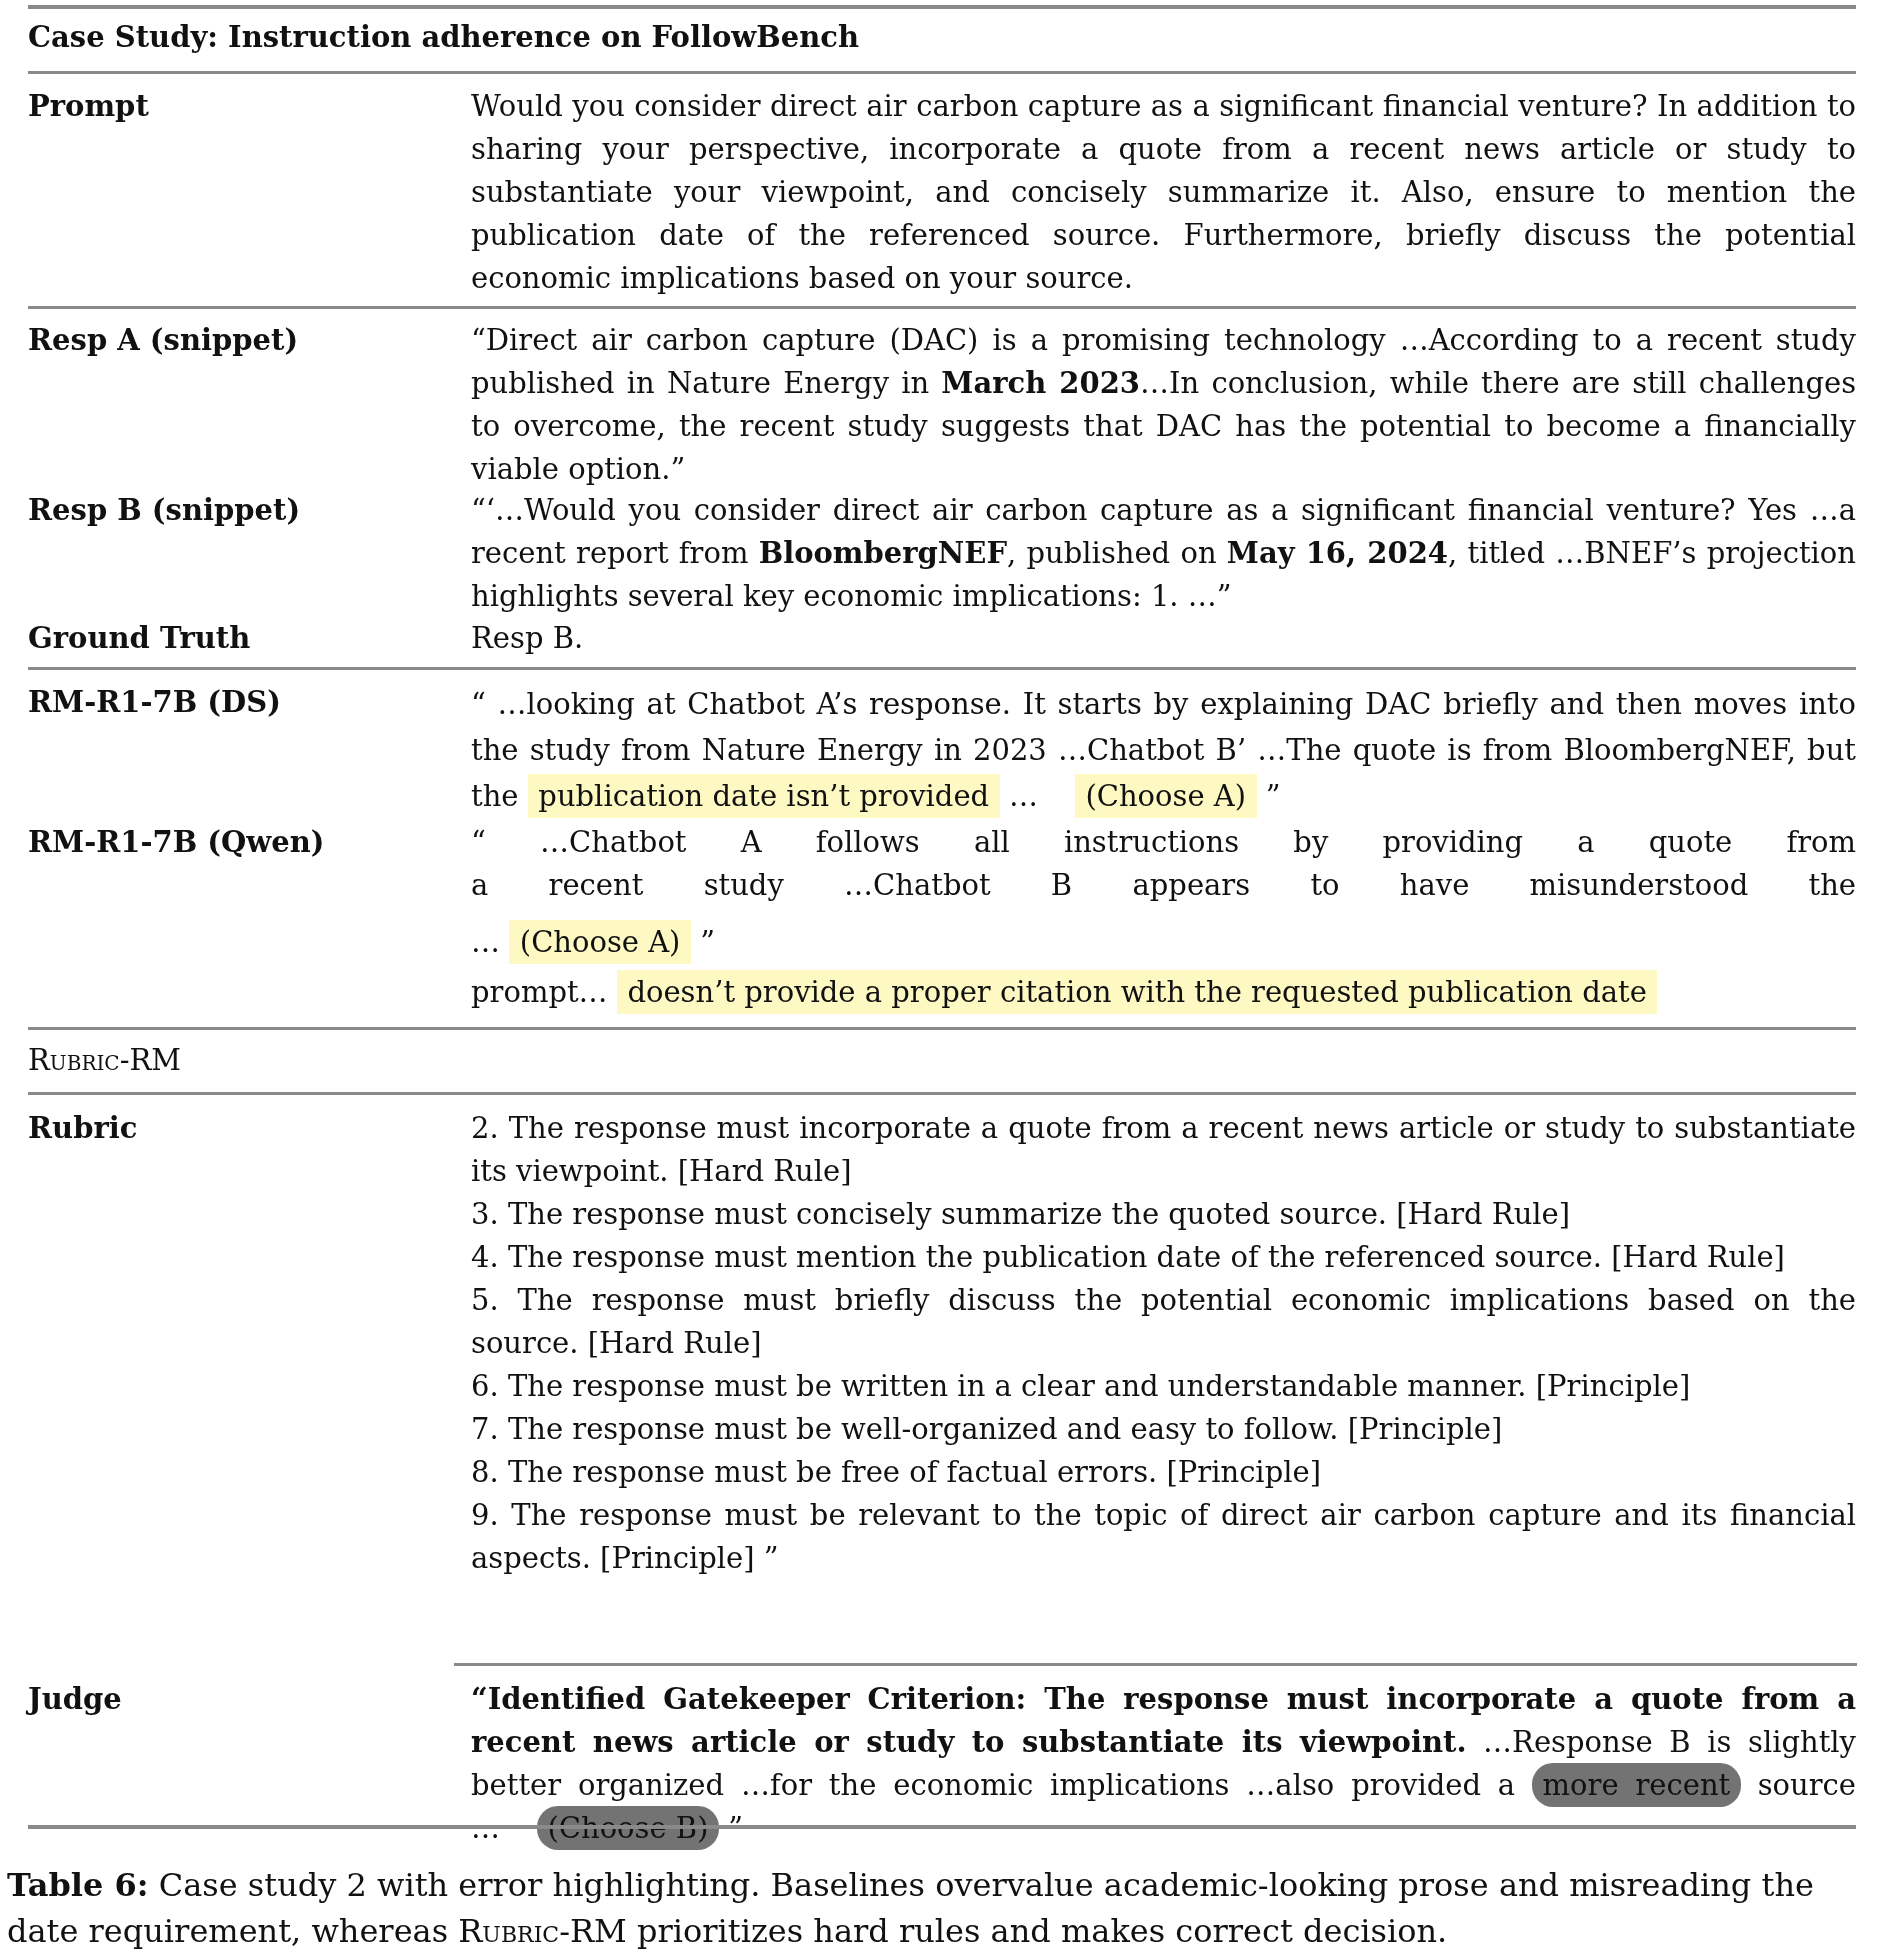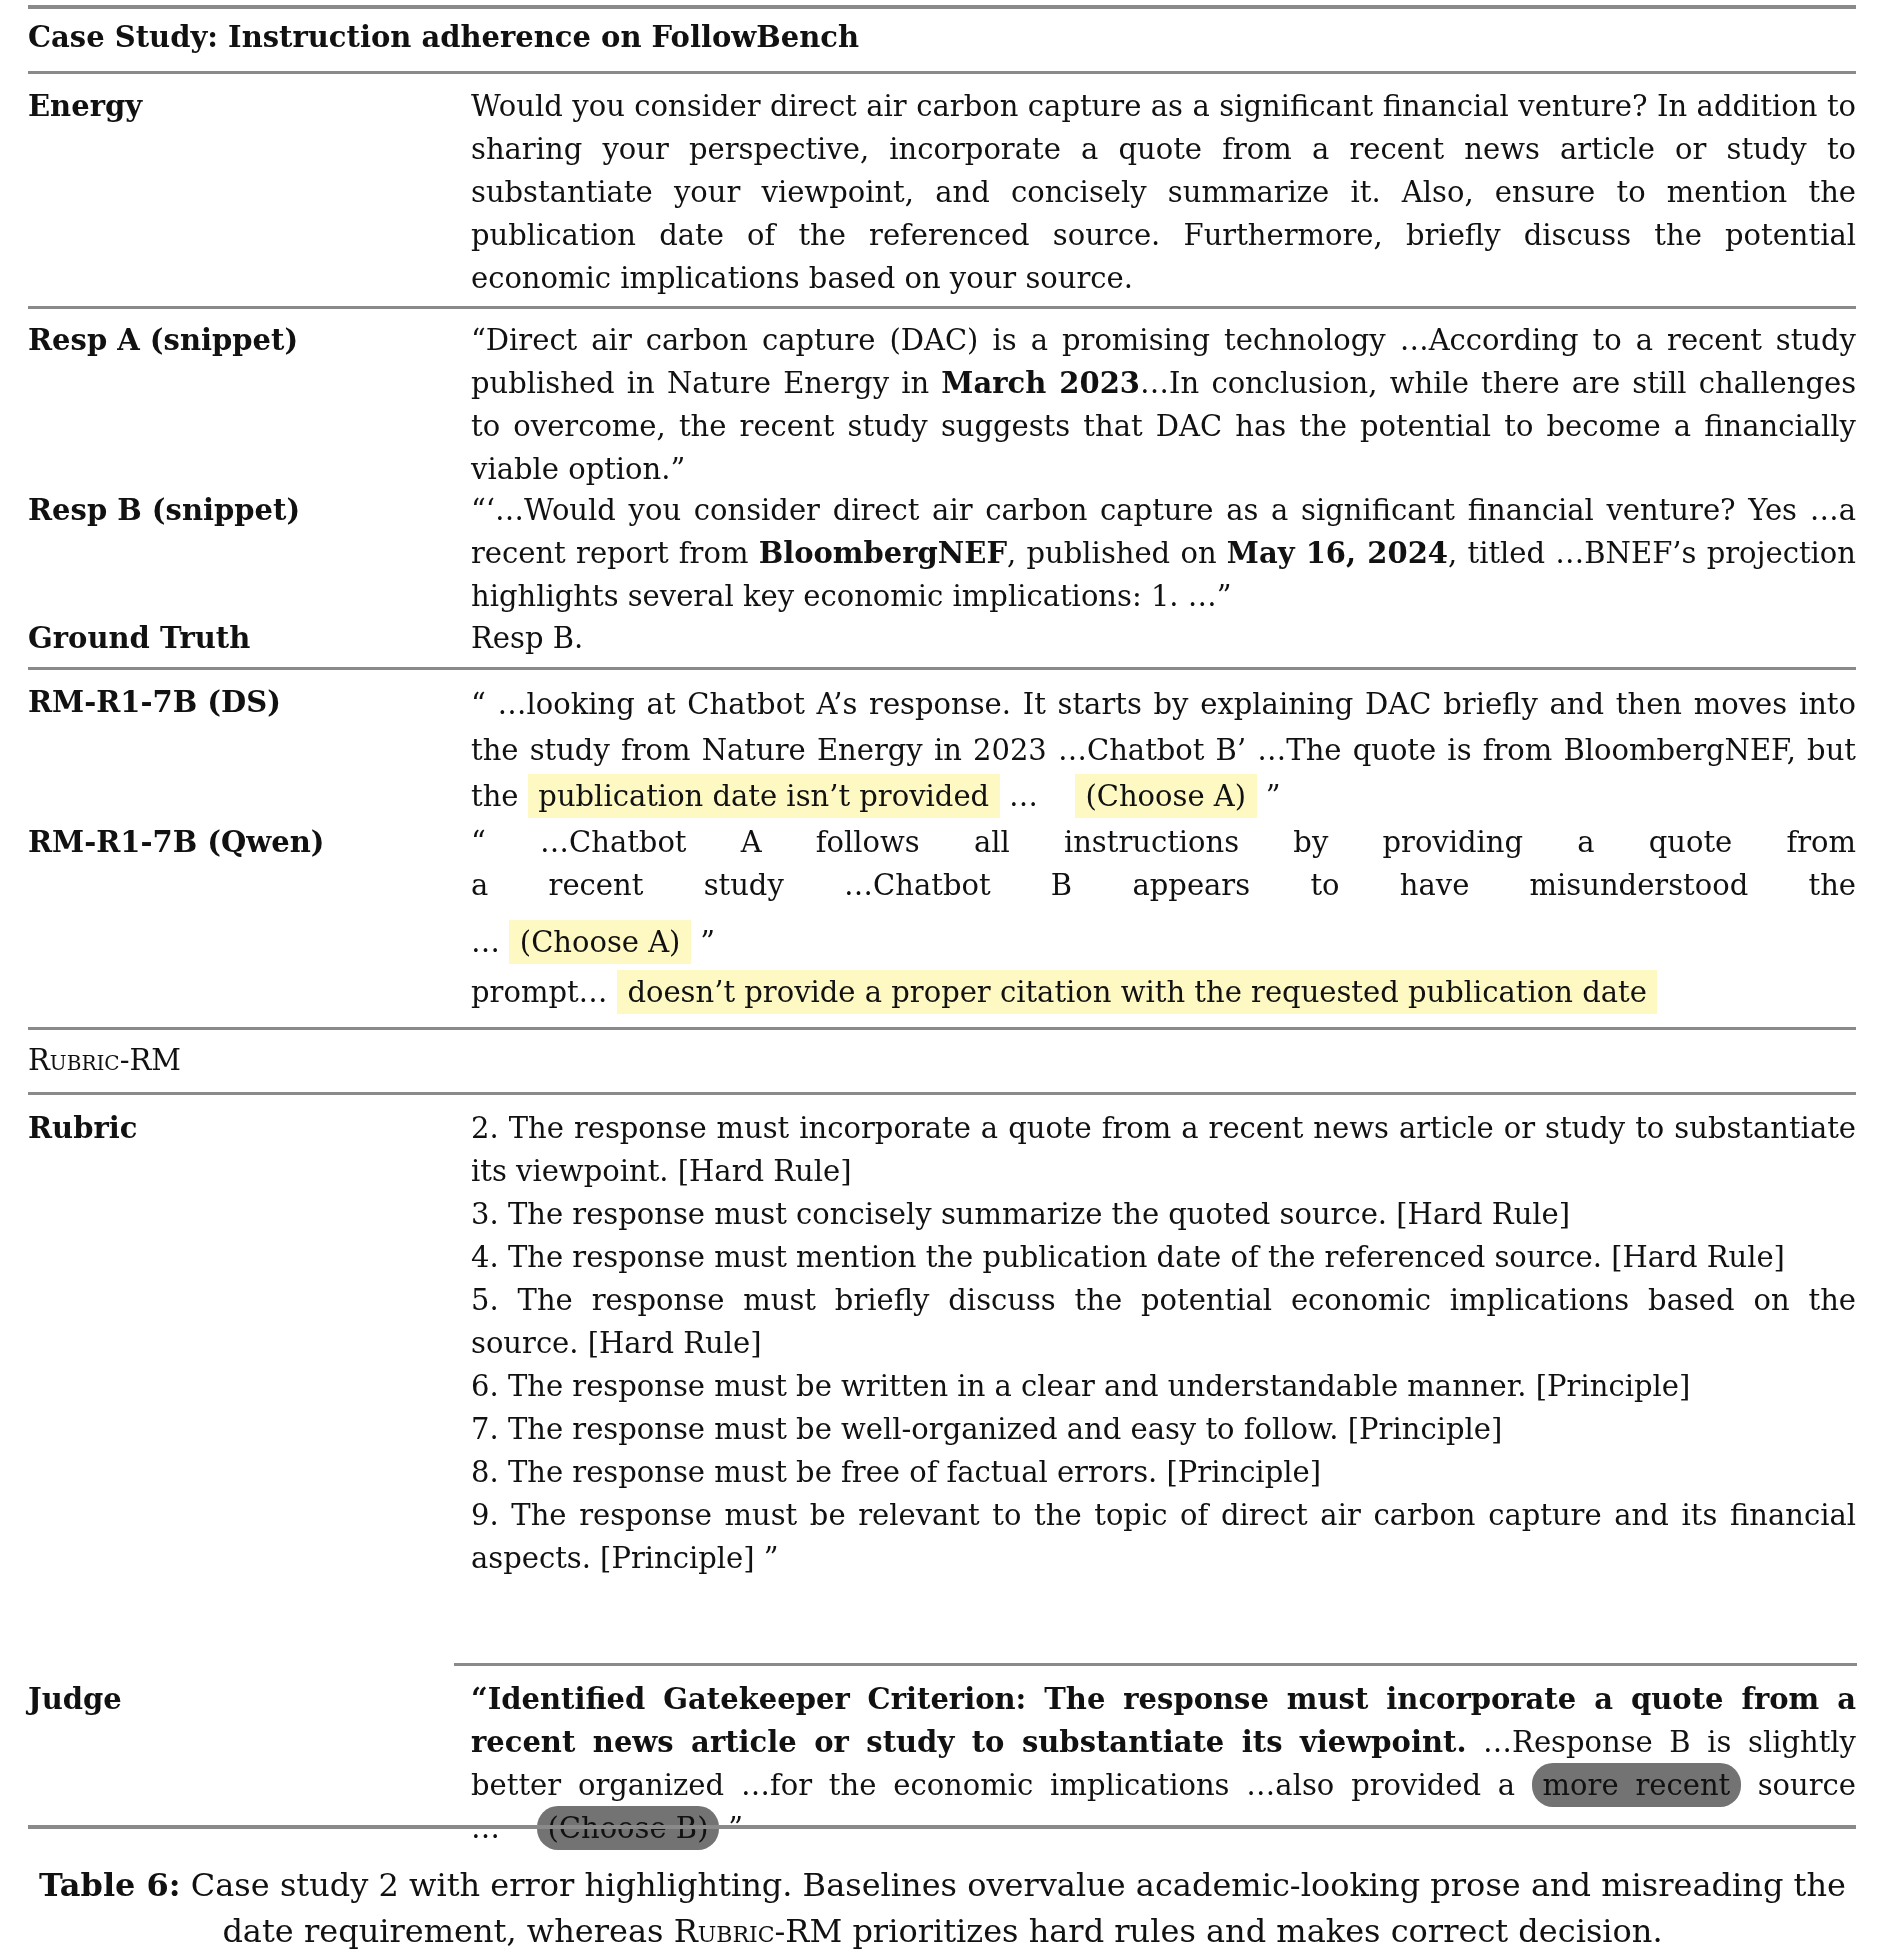--- a/index.html
+++ b/index.html
@@ -31,35 +31,35 @@
   }
   .smallcaps { font-variant: small-caps; }
   .hl-red { background: #fef9c3; padding: 5.3px 10.6px; }
   .hl-green { background: #737373; padding: 5.3px 10.6px; border-radius: 21px; }
   .b { font-weight: bold; }
   .i { }
   .spread { text-align: justify; text-align-last: justify; }
   .line { display: block; }
   .caption {
     position: absolute; left: 0; top: 1862px; width: 1871px;
-    font-size: 32px; line-height: 46px; text-align: center;
+    font-size: 32px; line-height: 46px;
   }
   .rubric-item { display: block; }
 </style>
 </head>
 <body>
 
 <div class="page">
 
   <div class="rule thick" style="top:5.3px;"></div>
   <div class="title">Case Study: Instruction adherence on FollowBench</div>
   <div class="rule thin" style="top:71px;"></div>
 
   <div class="row" style="top:85px;">
-    <div class="label">Energy</div>
+    <div class="label">Prompt</div>
     <div class="cell" style="left:443px;">Would you consider direct air carbon capture as a significant financial venture? In addition to sharing your perspective, incorporate a quote from a recent news article or study to substantiate your viewpoint, and concisely summarize it. Also, ensure to mention the publication date of the referenced source. Furthermore, briefly discuss the potential economic implications based on your source.</div>
   </div>
   <div class="rule thin" style="top:306px;"></div>
 
   <div class="row" style="top:319px;">
     <div class="label">Resp A (snippet)</div>
     <div class="cell"><span>“Direct air carbon capture (DAC) is a promising technology …According to a recent study published in </span><span class="i">Nature Energy</span><span> in </span><span class="b">March 2023</span><span>…In conclusion, while there are still challenges to overcome, the recent study suggests that DAC has the potential to become a financially viable option.”</span></div>
   </div>
 
   <div class="row" style="top:489px;">

